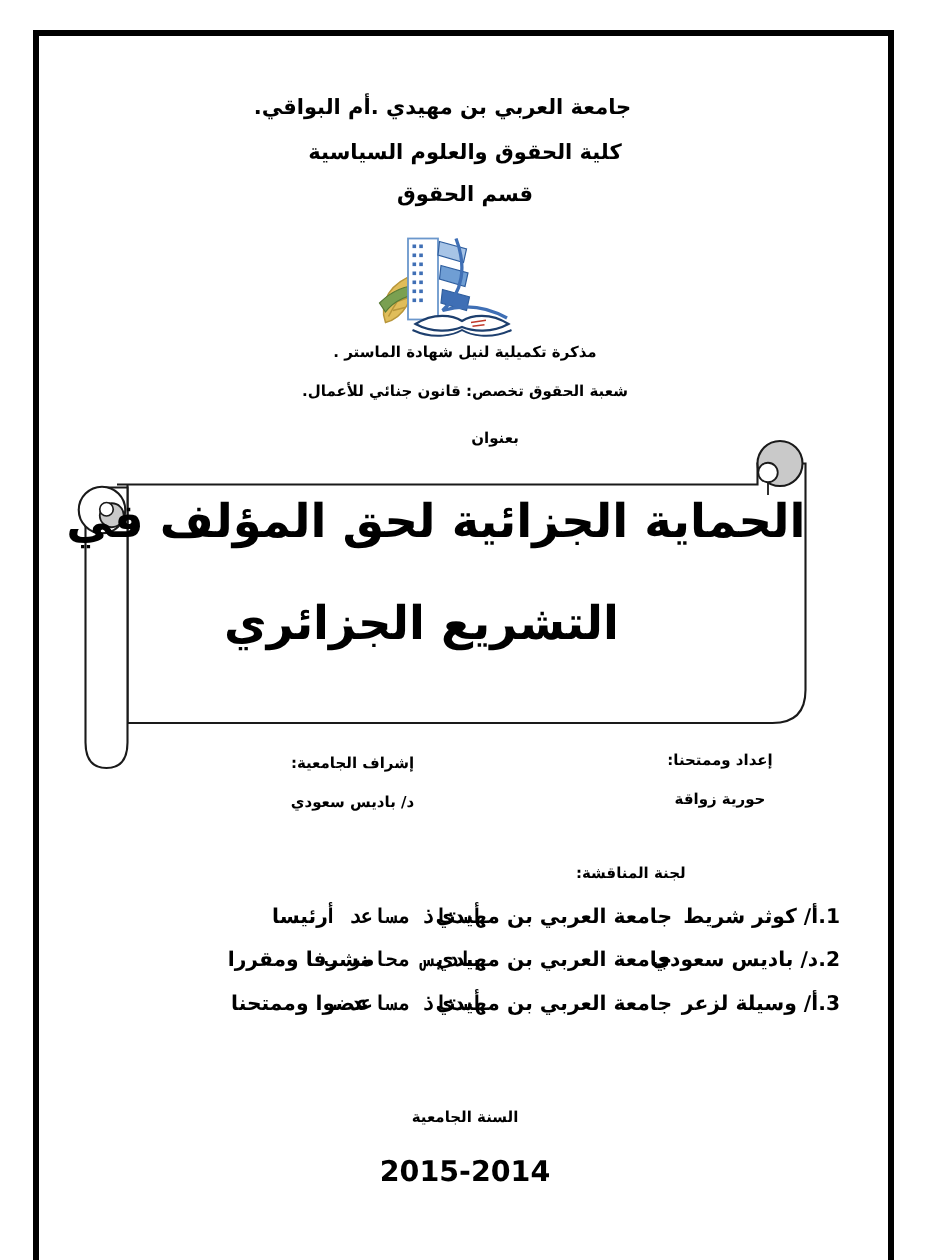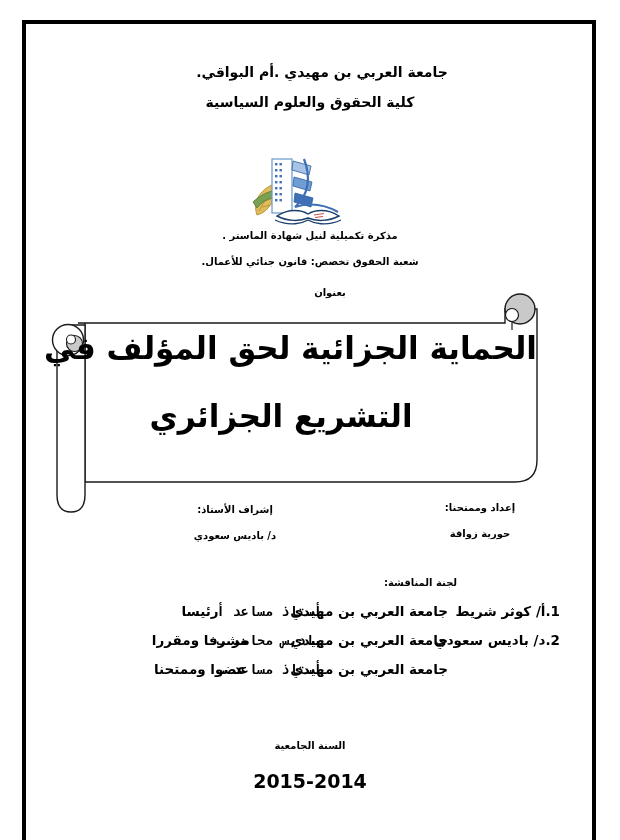--- a/index.html
+++ b/index.html
@@ -26,22 +26,23 @@
   .r0{top:603px;} .r1{top:632px;} .r2{top:661px;}
   .year{font-size:19px; direction:ltr;}
 </style>
 </head>
 <body>
 
 <div class="page">
 
   <div class="frame"></div>
 
-  <div class="abs rtl ctr h-line" style="left:62px; top:64px; width:520px;">جامعة العربي بن مهيدي .أم البواقي.</div>
+  <div class="abs rtl ctr h-line" style="left:35px; top:64px; width:520px;">جامعة العربي بن مهيدي .أم البواقي.</div>
   <div class="abs rtl ctr h-line" style="left:50px; top:94px; width:520px;">كلية الحقوق والعلوم السياسية</div>
+  <div class="abs rtl ctr h-line" style="left:50px; top:122px; width:520px;">قسم الحقوق</div>
 
   <svg class="abs" style="left:248px; top:157px;" width="104" height="74" viewBox="0 0 104 74">
 
     <path d="M 9,58 C 4,44 13,31 29,26 C 28,42 21,55 9,58 Z" stroke="#b8963a" stroke-width="1" fill="#e0bd5a"></path>
     <path d="M 11,54 C 15,46 20,39 26,32 M 14,50 L 22,48 M 17,44 L 25,41" stroke="#b8963a" stroke-width="1" fill="none"></path>
 
     <path d="M 5,45 C 13,37 23,33 33,33 L 34,39 C 25,39 15,43 9,51 Z" stroke="#567a36" stroke-width="0.8" fill="#7aa051"></path>
 
     <rect x="24" y="2" width="20" height="54" fill="#ffffff" stroke="#6b97cc" stroke-width="1.2"></rect>
     <g fill="#3f6fb5">
@@ -89,35 +90,36 @@
     <circle cx="20" cy="48" r="15.5" fill="#ffffff" stroke="#1a1a1a" stroke-width="1.4"></circle>
     <circle cx="26.5" cy="51.5" r="8" stroke="#1a1a1a" stroke-width="1.2" fill="#c9c9c9"></circle>
     <circle cx="23" cy="47.5" r="4.5" fill="#ffffff" stroke="#1a1a1a" stroke-width="1.1"></circle>
   </svg>
 
   <div class="abs rtl ctr title-line" style="left:85px; top:330px; width:452px;">الحماية الجزائية لحق المؤلف في</div>
   <div class="abs rtl ctr title-line" style="left:85px; top:398px; width:392px;">التشريع الجزائري</div>
 
   <div class="abs rtl ctr t-line" style="left:415px; top:502px; width:130px;">إعداد وممتحنا:</div>
   <div class="abs rtl ctr t-line" style="left:415px; top:528px; width:130px;">حورية زواقة</div>
-  <div class="abs rtl ctr t-line" style="left:170px; top:504px; width:130px;">إشراف الأستاذ:</div>
+  <div class="abs rtl ctr t-line" style="left:170px; top:504px; width:130px;">إشراف الجامعية:</div>
   <div class="abs rtl ctr t-line" style="left:170px; top:530px; width:130px;text-align:center;">د/ باديس سعودي</div>
 
   <div class="abs rtl t-line" style="left:384px; top:577px; width:150px; text-align:left;">لجنة المناقشة:</div>
 
   <div class="abs rtl cell cc-name r0">1.أ/ كوثر شريط</div>
   <div class="abs rtl cell cc-univ r0">جامعة العربي بن مهيدي</div>
   <div class="abs rtl cell cc-rank r0">أستاذ مساعد أ</div>
   <div class="abs rtl cell cc-role r0">رئيسا</div>
 
   <div class="abs rtl cell cc-name r1">2.د/ باديس سعودي</div>
   <div class="abs rtl cell cc-univ r1">جامعة العربي بن مهيدي</div>
   <div class="abs rtl cell cc-rank r1">باديس محاضر ب</div>
   <div class="abs rtl cell cc-role r1">مشرفا ومقررا</div>
 
+  <div class="abs rtl cell cc-name r2">3.أ/ وسيلة لزعر</div>
   <div class="abs rtl cell cc-univ r2">جامعة العربي بن مهيدي</div>
   <div class="abs rtl cell cc-rank r2">أستاذ مساعد ب</div>
   <div class="abs rtl cell cc-role r2">عضوا وممتحنا</div>
 
   <div class="abs rtl ctr t-line" style="left:49px; top:740px; width:522px;">السنة الجامعية</div>
   <div class="abs ctr year" style="left:49px; top:770px; width:522px;">2015-2014</div>
 
 </div>
 
 </body></html>

